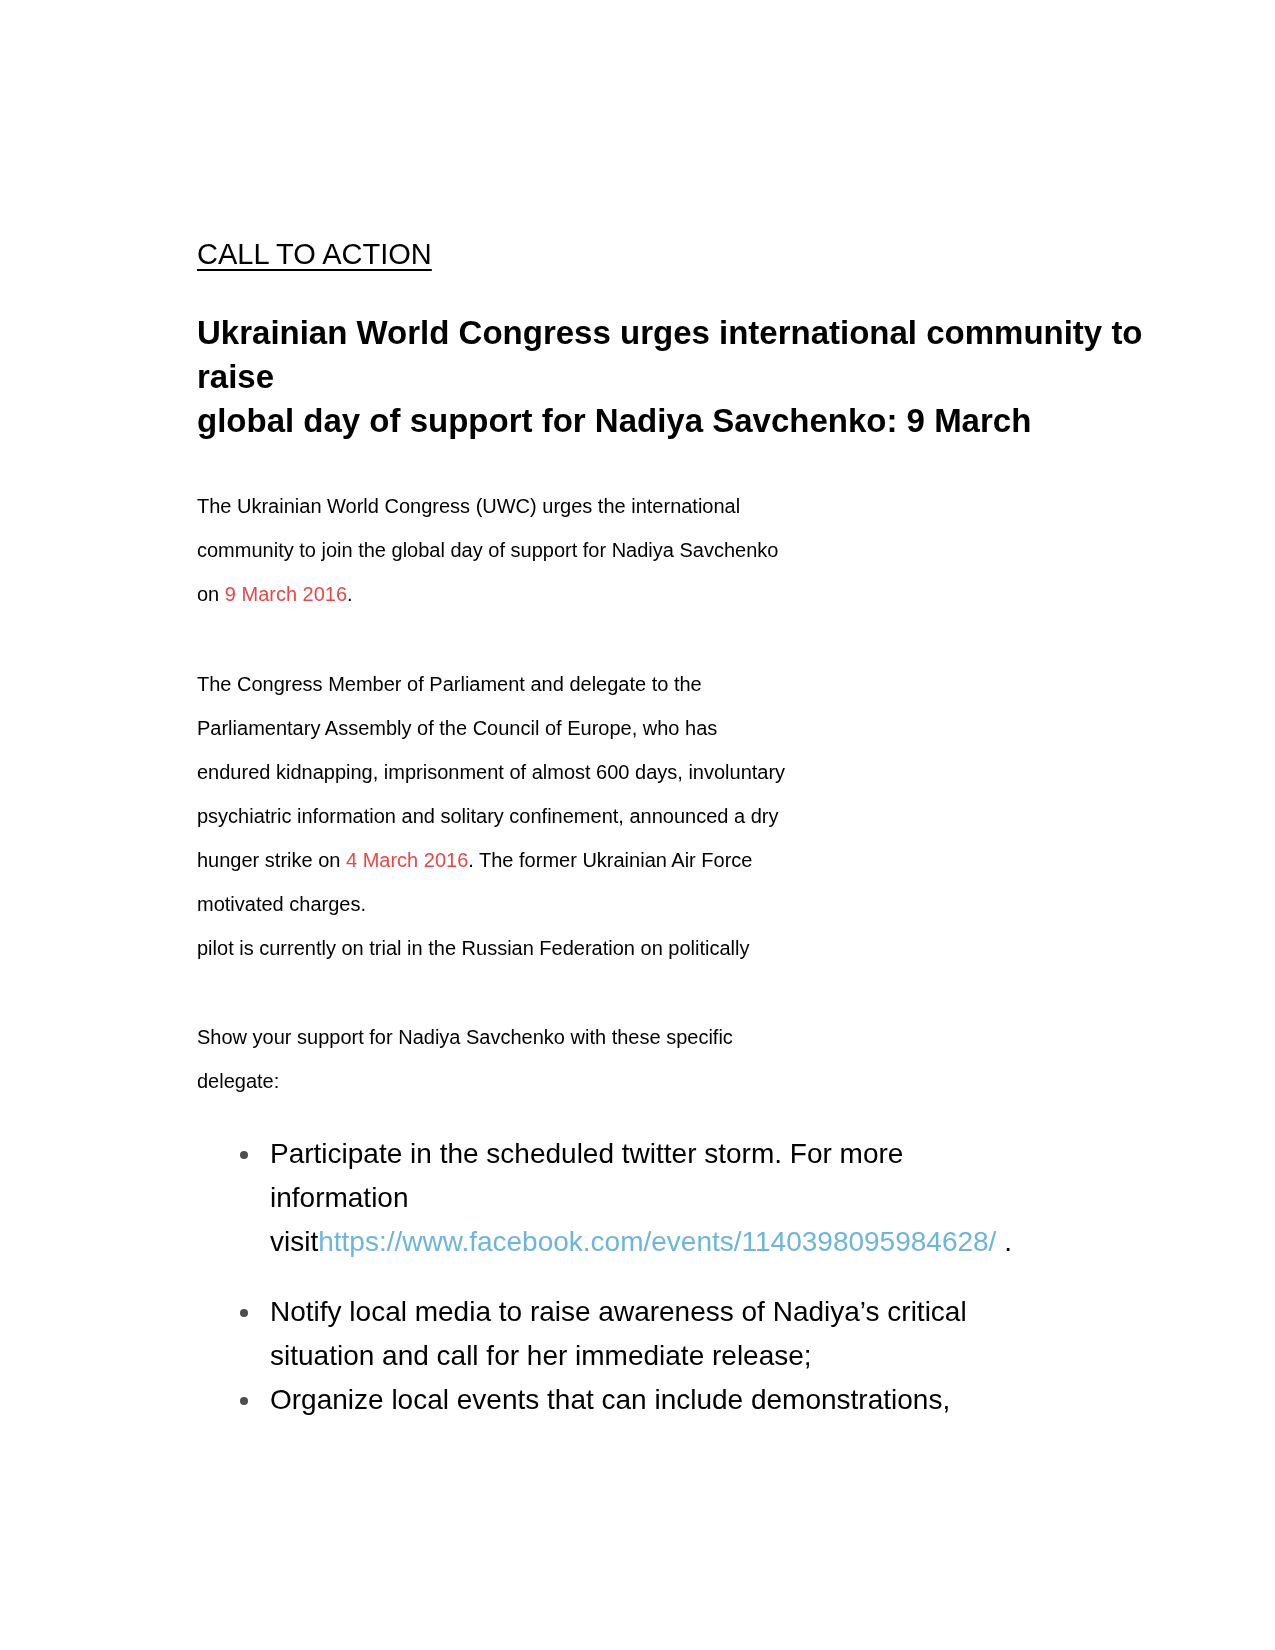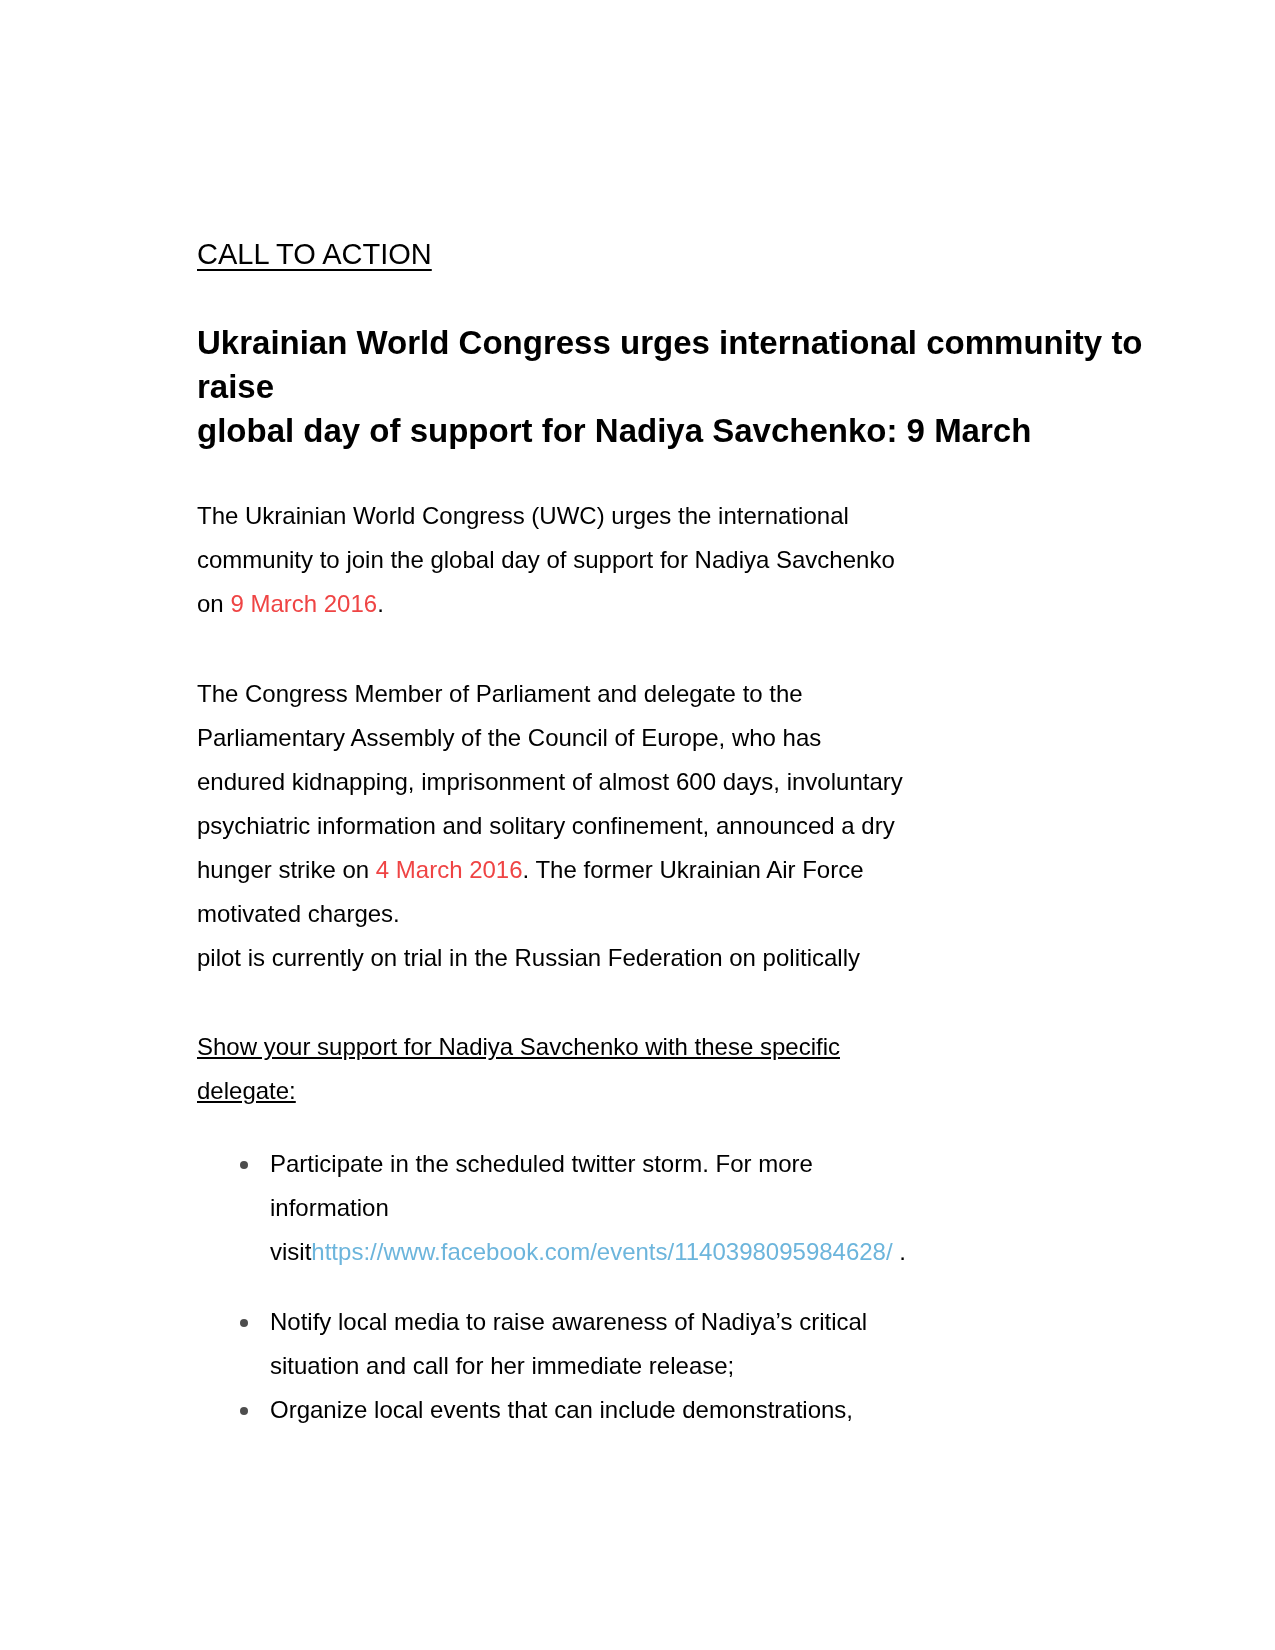--- a/index.html
+++ b/index.html
@@ -16,49 +16,49 @@
     height: 1650px;
     padding: 232px 60px 0 197px;
     overflow: hidden;
   }
   .heading {
     font-size: 29px;
     line-height: 44px;
     text-decoration: underline;
     text-decoration-thickness: 2px;
     text-underline-offset: 5px;
-    margin-bottom: 45px;
+    margin-bottom: 35px;
   }
   .doc-title {
     font-size: 33px;
     font-weight: bold;
     line-height: 44px;
     margin-bottom: 41px;
   }
   .para {
-    font-size: 24px;
+    font-size: 20px;
     line-height: 44px;
   }
   .p1 { margin-bottom: 46px; }
   .p2 { margin-bottom: 45px; }
-  .p3 { margin-bottom: 29px; text-decoration: underline; }
+  .p3 { margin-bottom: 29px; }
   a.date-link {
     color: #ef4444;
     text-decoration: none;
     cursor: pointer;
   }
   a.url-link {
     color: #6CB5DC;
     text-decoration-thickness: 2px;
     text-underline-offset: 4px;
     cursor: pointer;
   }
   ul.action-list {
     list-style: none;
-    font-size: 24px;
+    font-size: 28px;
     line-height: 44px;
   }
   ul.action-list li {
     position: relative;
     padding-left: 73px;
   }
   ul.action-list li .bullet-dot {
     position: absolute;
     left: 43px;
     top: 19px;

